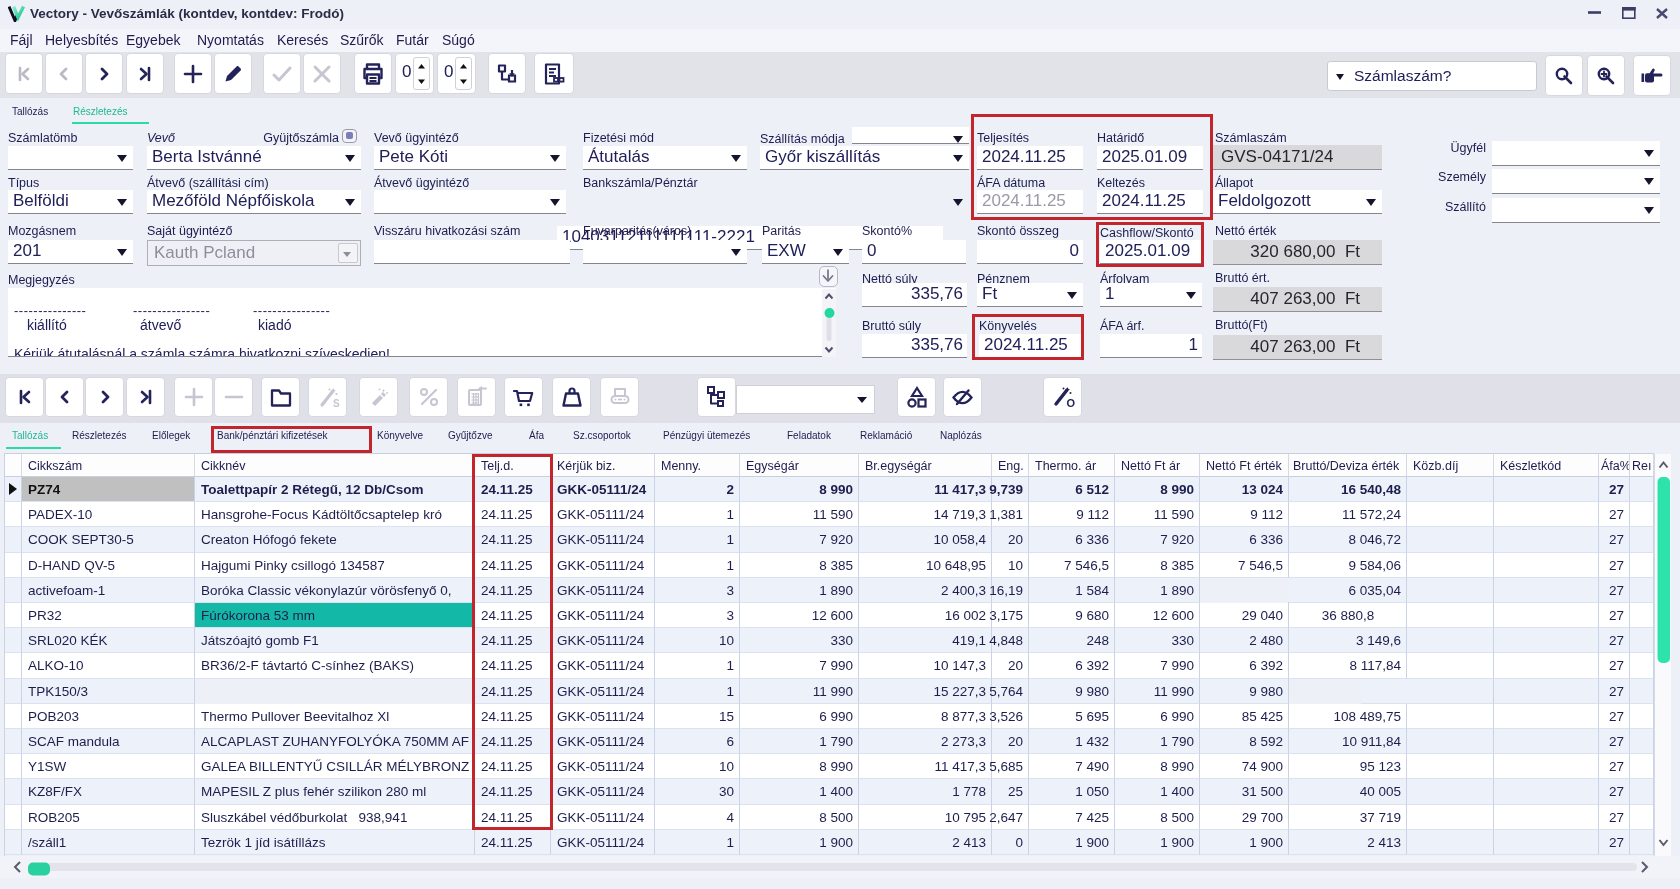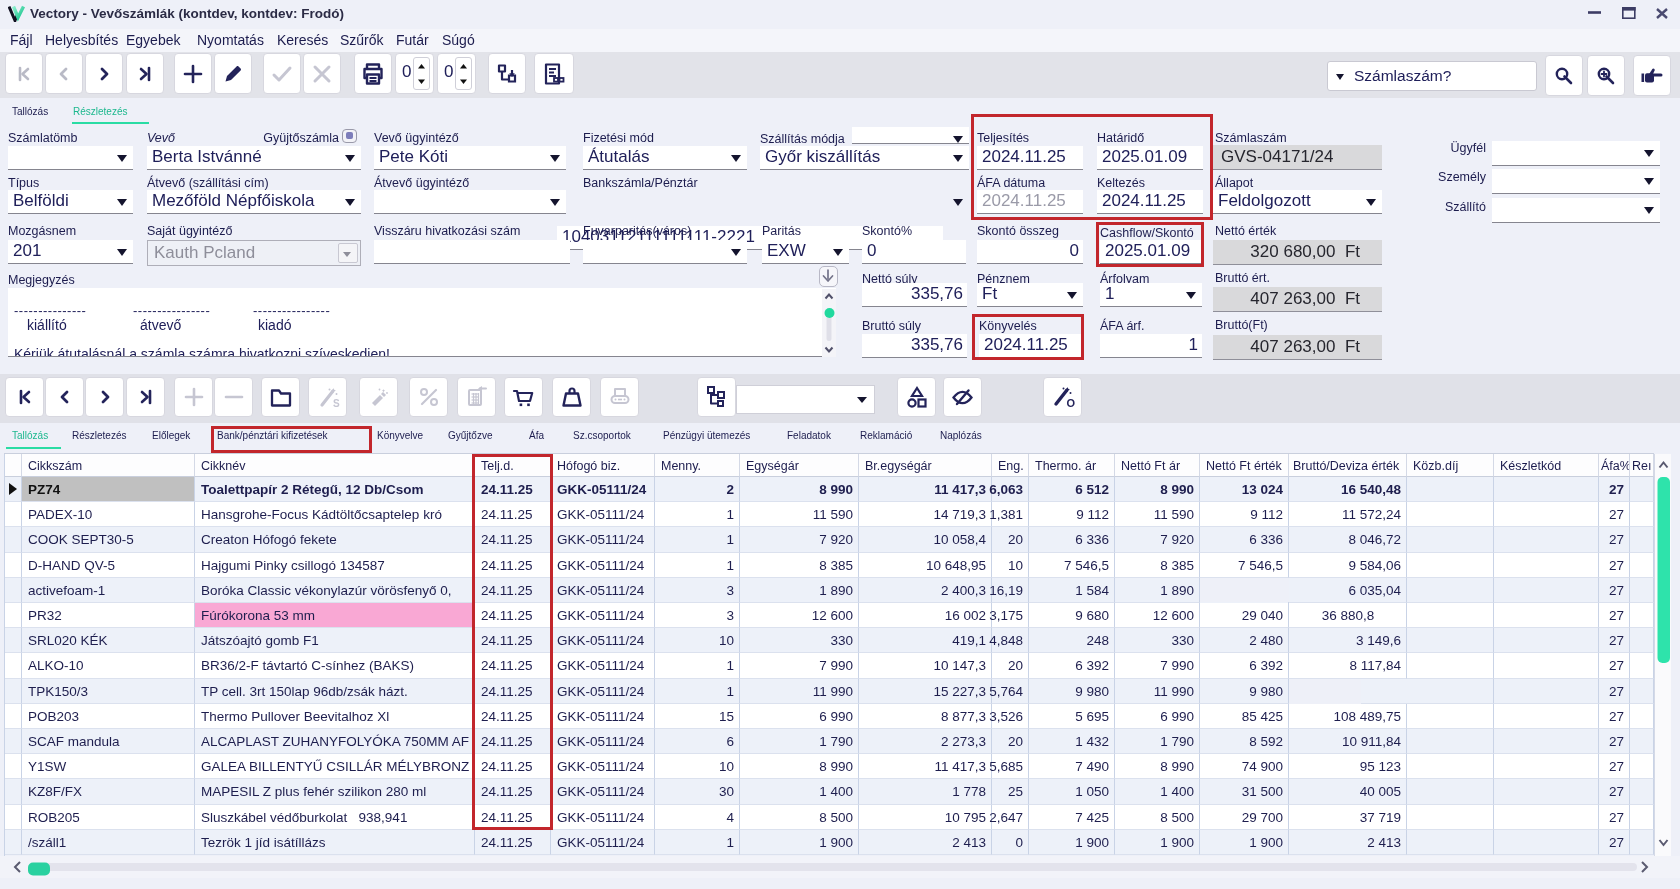--- a/index.html
+++ b/index.html
@@ -449,21 +449,21 @@
 <div class="abs tab" style="left:663px;top:430px;">Pénzügyi ütemezés</div>
 <div class="abs tab" style="left:787px;top:430px;">Feladatok</div>
 <div class="abs tab" style="left:860px;top:430px;">Reklamáció</div>
 <div class="abs tab" style="left:940px;top:430px;">Naplózás</div>
 <div class="abs tabline" style="left:6px;top:447px;width:55px;"></div>
 <div class="redbox" style="left:211px;top:426px;width:161px;height:27px;"></div>
 <div class="hcell" style="left:5px;top:454px;width:17px;"></div>
 <div class="hcell" style="left:22px;top:454px;width:173px;">Cikkszám</div>
 <div class="hcell" style="left:195px;top:454px;width:280px;">Cikknév</div>
 <div class="hcell" style="left:475px;top:454px;width:76px;">Telj.d.</div>
-<div class="hcell" style="left:551px;top:454px;width:104px;">Hófogó biz.</div>
+<div class="hcell" style="left:551px;top:454px;width:104px;">Kérjük biz.</div>
 <div class="hcell" style="left:655px;top:454px;width:85px;">Menny.</div>
 <div class="hcell" style="left:740px;top:454px;width:119px;">Egységár</div>
 <div class="hcell" style="left:859px;top:454px;width:133px;">Br.egységár</div>
 <div class="hcell" style="left:992px;top:454px;width:37px;">Eng.</div>
 <div class="hcell" style="left:1029px;top:454px;width:86px;">Thermo. ár</div>
 <div class="hcell" style="left:1115px;top:454px;width:85px;">Nettó Ft ár</div>
 <div class="hcell" style="left:1200px;top:454px;width:89px;">Nettó Ft érték</div>
 <div class="hcell" style="left:1289px;top:454px;width:118px;padding-left:4px;">Bruttó/Deviza érték</div>
 <div class="hcell" style="left:1407px;top:454px;width:87px;">Közb.díj</div>
 <div class="hcell" style="left:1494px;top:454px;width:105px;">Készletkód</div>
@@ -472,21 +472,21 @@
 <div class="abs" style="left:4px;top:454px;width:1px;height:402px;background:#c9d3e6;"></div>
 <div class="abs" style="left:4px;top:453px;width:1650px;height:1px;background:#c9cfdd;"></div>
 <div class="cell" style="left:5px;top:477.0px;width:17px;background:#edf1f9;font-weight:bold;"></div>
 <div class="cell" style="left:22px;top:477.0px;width:173px;background:#edf1f9;font-weight:bold;background:#c0c0c0;color:#111;">PZ74</div>
 <div class="cell" style="left:195px;top:477.0px;width:280px;background:#edf1f9;font-weight:bold;">Toalettpapír 2 Rétegű, 12 Db/Csom</div>
 <div class="cell" style="left:475px;top:477.0px;width:76px;background:#edf1f9;font-weight:bold;">24.11.25</div>
 <div class="cell" style="left:551px;top:477.0px;width:104px;background:#edf1f9;font-weight:bold;">GKK-05111/24</div>
 <div class="cell num" style="left:655px;top:477.0px;width:85px;background:#edf1f9;font-weight:bold;"><span dir="ltr">2</span></div>
 <div class="cell num" style="left:740px;top:477.0px;width:119px;background:#edf1f9;font-weight:bold;"><span dir="ltr">8 990</span></div>
 <div class="cell num" style="left:859px;top:477.0px;width:133px;background:#edf1f9;font-weight:bold;"><span dir="ltr">11 417,3</span></div>
-<div class="cell num" style="left:992px;top:477.0px;width:37px;background:#edf1f9;font-weight:bold;"><span dir="ltr">6,063</span></div>
+<div class="cell num" style="left:992px;top:477.0px;width:37px;background:#edf1f9;font-weight:bold;"><span dir="ltr">9,739</span></div>
 <div class="cell num" style="left:1029px;top:477.0px;width:86px;background:#edf1f9;font-weight:bold;"><span dir="ltr">6 512</span></div>
 <div class="cell num" style="left:1115px;top:477.0px;width:85px;background:#edf1f9;font-weight:bold;"><span dir="ltr">8 990</span></div>
 <div class="cell num" style="left:1200px;top:477.0px;width:89px;background:#edf1f9;font-weight:bold;"><span dir="ltr">13 024</span></div>
 <div class="cell num" style="left:1289px;top:477.0px;width:118px;background:#edf1f9;font-weight:bold;"><span dir="ltr">16 540,48</span></div>
 <div class="cell" style="left:1407px;top:477.0px;width:87px;background:#edf1f9;font-weight:bold;"></div>
 <div class="cell" style="left:1494px;top:477.0px;width:105px;background:#edf1f9;font-weight:bold;"></div>
 <div class="cell num" style="left:1599px;top:477.0px;width:31px;background:#edf1f9;font-weight:bold;"><span dir="ltr">27</span></div>
 <div class="cell" style="left:1630px;top:477.0px;width:24px;background:#edf1f9;font-weight:bold;"></div>
 <div class="abs" style="left:9px;top:483.0px;width:0;height:0;border-top:6px solid transparent;border-bottom:6px solid transparent;border-left:8px solid #111;"></div>
 <div class="cell" style="left:5px;top:502.2px;width:17px;background:#ffffff;"></div>
@@ -552,21 +552,21 @@
 <div class="cell num" style="left:1029px;top:577.8px;width:86px;background:#edf1f9;"><span dir="ltr">1 584</span></div>
 <div class="cell num" style="left:1115px;top:577.8px;width:85px;background:#edf1f9;"><span dir="ltr">1 890</span></div>
 <div class="cell num" style="left:1200px;top:577.8px;width:89px;background:#edf1f9;margin-top:24px;"><span dir="ltr">4 752</span></div>
 <div class="cell num" style="left:1289px;top:577.8px;width:118px;background:#edf1f9;"><span dir="ltr">6 035,04</span></div>
 <div class="cell" style="left:1407px;top:577.8px;width:87px;background:#edf1f9;"></div>
 <div class="cell" style="left:1494px;top:577.8px;width:105px;background:#edf1f9;"></div>
 <div class="cell num" style="left:1599px;top:577.8px;width:31px;background:#edf1f9;"><span dir="ltr">27</span></div>
 <div class="cell" style="left:1630px;top:577.8px;width:24px;background:#edf1f9;"></div>
 <div class="cell" style="left:5px;top:603.0px;width:17px;background:#ffffff;"></div>
 <div class="cell" style="left:22px;top:603.0px;width:173px;background:#ffffff;">PR32</div>
-<div class="cell" style="left:195px;top:603.0px;width:280px;background:#f9a8d4;">Fúrókorona 53 mm</div>
+<div class="cell" style="left:195px;top:603.0px;width:280px;background:#14b8a6;">Fúrókorona 53 mm</div>
 <div class="cell" style="left:475px;top:603.0px;width:76px;background:#ffffff;">24.11.25</div>
 <div class="cell" style="left:551px;top:603.0px;width:104px;background:#ffffff;">GKK-05111/24</div>
 <div class="cell num" style="left:655px;top:603.0px;width:85px;background:#ffffff;"><span dir="ltr">3</span></div>
 <div class="cell num" style="left:740px;top:603.0px;width:119px;background:#ffffff;"><span dir="ltr">12 600</span></div>
 <div class="cell num" style="left:859px;top:603.0px;width:133px;background:#ffffff;"><span dir="ltr">16 002</span></div>
 <div class="cell num" style="left:992px;top:603.0px;width:37px;background:#ffffff;"><span dir="ltr">3,175</span></div>
 <div class="cell num" style="left:1029px;top:603.0px;width:86px;background:#ffffff;"><span dir="ltr">9 680</span></div>
 <div class="cell num" style="left:1115px;top:603.0px;width:85px;background:#ffffff;"><span dir="ltr">12 600</span></div>
 <div class="cell num" style="left:1200px;top:603.0px;width:89px;background:#ffffff;"><span dir="ltr">29 040</span></div>
 <div class="cell num" style="left:1289px;top:603.0px;width:118px;background:#ffffff;text-align:center;"><span dir="ltr">36 880,8</span></div>
@@ -603,21 +603,20 @@
 <div class="cell num" style="left:1029px;top:653.4px;width:86px;background:#ffffff;"><span dir="ltr">6 392</span></div>
 <div class="cell num" style="left:1115px;top:653.4px;width:85px;background:#ffffff;"><span dir="ltr">7 990</span></div>
 <div class="cell num" style="left:1200px;top:653.4px;width:89px;background:#ffffff;"><span dir="ltr">6 392</span></div>
 <div class="cell num" style="left:1289px;top:653.4px;width:118px;background:#ffffff;"><span dir="ltr">8 117,84</span></div>
 <div class="cell" style="left:1407px;top:653.4px;width:87px;background:#ffffff;"></div>
 <div class="cell" style="left:1494px;top:653.4px;width:105px;background:#ffffff;"></div>
 <div class="cell num" style="left:1599px;top:653.4px;width:31px;background:#ffffff;"><span dir="ltr">27</span></div>
 <div class="cell" style="left:1630px;top:653.4px;width:24px;background:#ffffff;"></div>
 <div class="cell" style="left:5px;top:678.6px;width:17px;background:#edf1f9;"></div>
 <div class="cell" style="left:22px;top:678.6px;width:173px;background:#edf1f9;">TPK150/3</div>
-<div class="cell" style="left:195px;top:678.6px;width:280px;background:#edf1f9;">TP cell. 3rt 150lap 96db/zsák házt.</div>
 <div class="cell" style="left:475px;top:678.6px;width:76px;background:#edf1f9;">24.11.25</div>
 <div class="cell" style="left:551px;top:678.6px;width:104px;background:#edf1f9;">GKK-05111/24</div>
 <div class="cell num" style="left:655px;top:678.6px;width:85px;background:#edf1f9;"><span dir="ltr">1</span></div>
 <div class="cell num" style="left:740px;top:678.6px;width:119px;background:#edf1f9;"><span dir="ltr">11 990</span></div>
 <div class="cell num" style="left:859px;top:678.6px;width:133px;background:#edf1f9;"><span dir="ltr">15 227,3</span></div>
 <div class="cell num" style="left:992px;top:678.6px;width:37px;background:#edf1f9;"><span dir="ltr">5,764</span></div>
 <div class="cell num" style="left:1029px;top:678.6px;width:86px;background:#edf1f9;"><span dir="ltr">9 980</span></div>
 <div class="cell num" style="left:1115px;top:678.6px;width:85px;background:#edf1f9;"><span dir="ltr">11 990</span></div>
 <div class="cell num" style="left:1200px;top:678.6px;width:89px;background:#edf1f9;"><span dir="ltr">9 980</span></div>
 <div class="cell num" style="left:1361px;top:678.6px;width:118px;background:#edf1f9;"><span dir="ltr">12 674,6</span></div>

